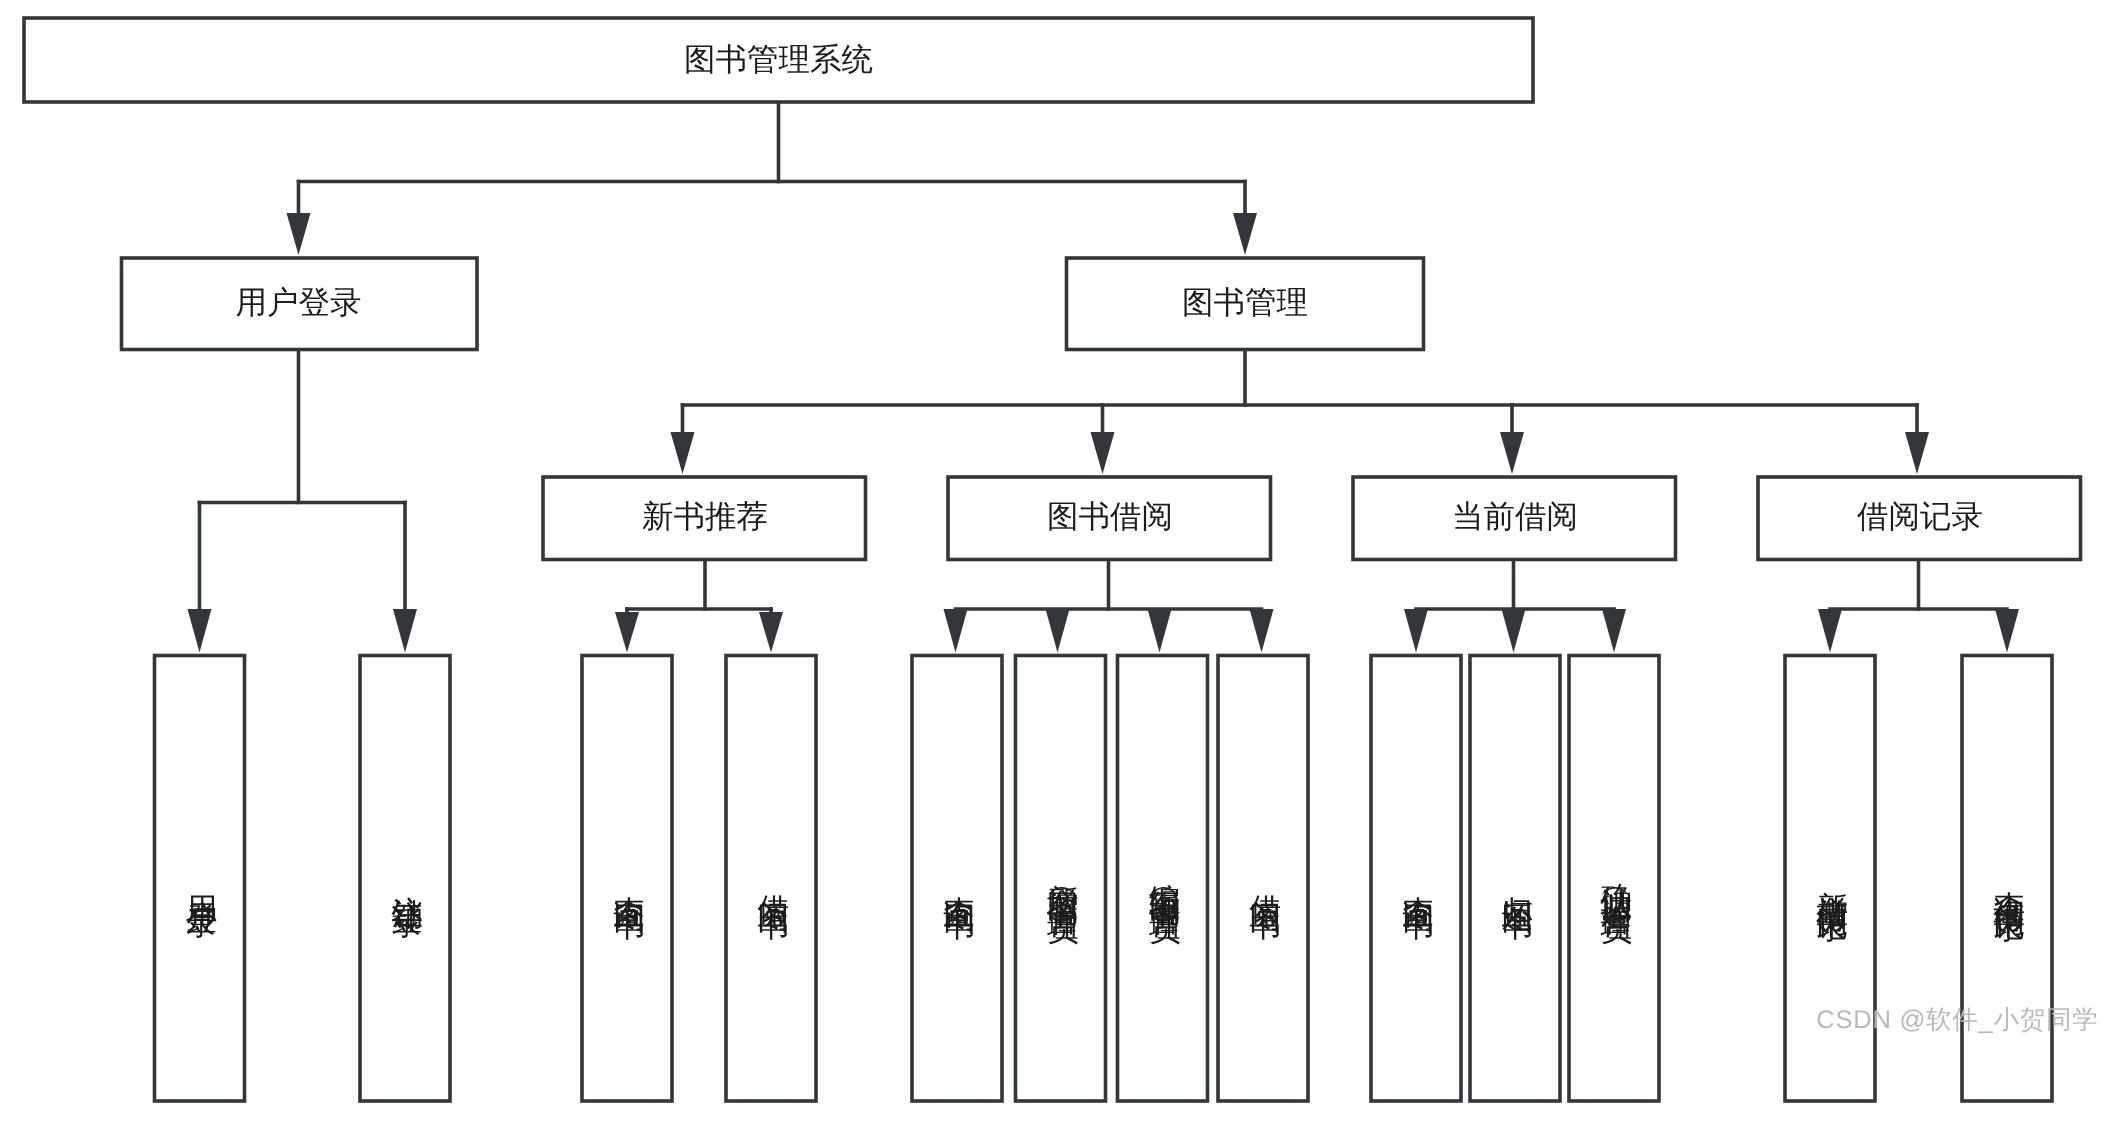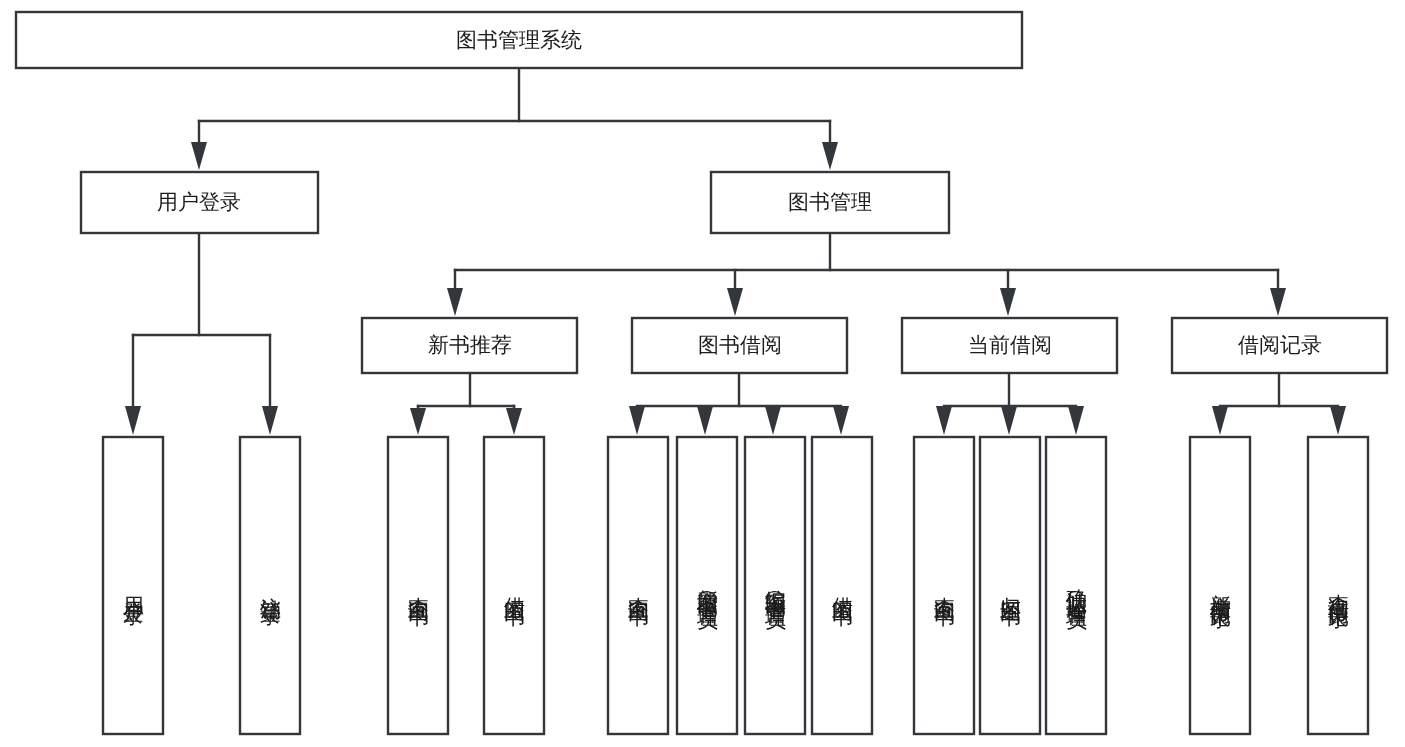--- a/index.html
+++ b/index.html
@@ -211,13 +211,14 @@
   <div class="node-label-v" style="left:608px; top:437px; width:60px; height:297px;">查询图书</div>
   <div class="node-label-v" style="left:677px; top:437px; width:60px; height:297px;">新增图书（管理员）</div>
   <div class="node-label-v" style="left:745px; top:437px; width:60px; height:297px;">编辑图书（管理员）</div>
   <div class="node-label-v" style="left:812px; top:437px; width:60px; height:297px;">借阅图书</div>
   <div class="node-label-v" style="left:914px; top:437px; width:60px; height:297px;">查询图书</div>
   <div class="node-label-v" style="left:980px; top:437px; width:60px; height:297px;">归还图书</div>
   <div class="node-label-v" style="left:1046px; top:437px; width:60px; height:297px;">确认归还（管理员）</div>
   <div class="node-label-v" style="left:1190px; top:437px; width:60px; height:297px;">新增借阅记录</div>
   <div class="node-label-v" style="left:1308px; top:437px; width:60px; height:297px;">查询借阅记录</div>
 
+  <div class="watermark">CSDN @软件_小贺同学</div>
 </div>
 
 </body></html>

